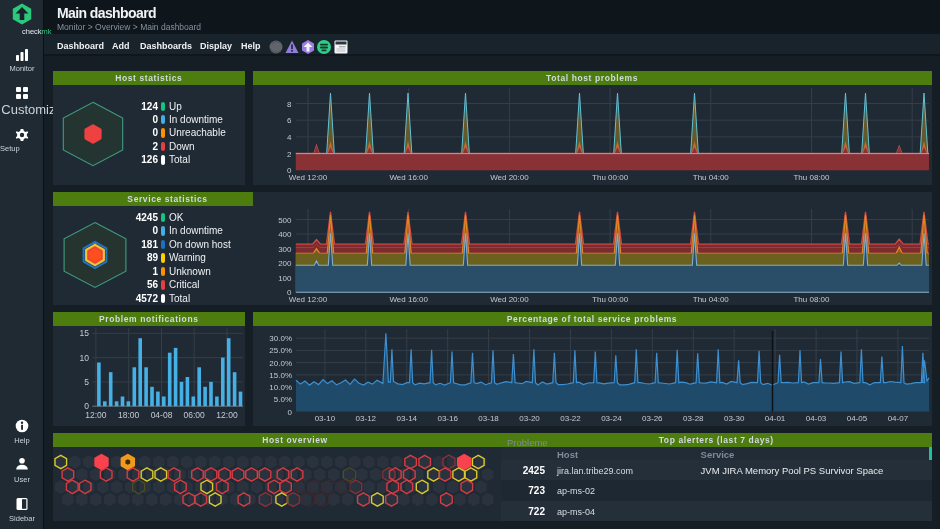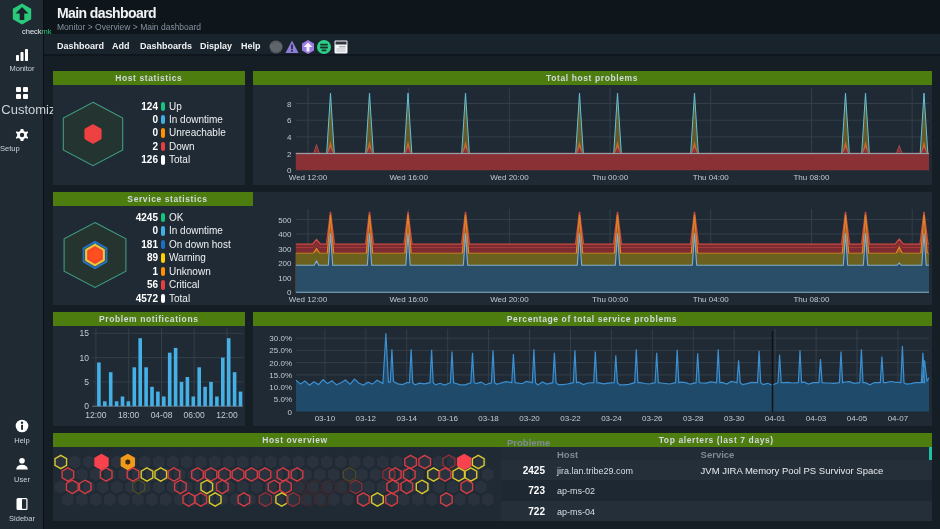--- a/index.html
+++ b/index.html
@@ -504,21 +504,21 @@
 <polygon points="310.4,45.8 316.2,49.1 316.2,55.9 310.4,59.2 304.6,55.9 304.6,49.1" fill="none" stroke="#d63c44" stroke-width="1.4"></polygon>
 <polygon points="324.4,45.8 330.2,49.1 330.2,55.9 324.4,59.2 318.6,55.9 318.6,49.1" fill="none" stroke="#d9c92c" stroke-width="1.4"></polygon>
 <polygon points="338.5,45.8 344.3,49.1 344.3,55.9 338.5,59.2 332.7,55.9 332.7,49.1" fill="none" stroke="#d63c44" stroke-width="1.4"></polygon>
 <polygon points="393.4,45.8 399.2,49.1 399.2,55.9 393.4,59.2 387.6,55.9 387.6,49.1" fill="none" stroke="#d63c44" stroke-width="1.4"></polygon>
 </svg>
     </div>
 <div class="panel" style="left:501px;top:432.5px;width:430.5px;height:88.5px;">
 <div class="ptitle">Top alerters (last 7 days)</div>
 <div class="abs" style="left:0;top:14px;width:430.5px;height:13px;background:#222c36;"></div>
 <div class="abs" style="left:428.0px;top:14px;width:2.5px;height:13px;background:#1fbf9f;"></div>
-<div class="abs" style="left:6px;top:4px;color:#7d8b99;font-size:9.5px;font-weight:bold;">Probleme</div>
+<div class="abs" style="left:6px;top:4px;color:#7d8b99;font-size:9.5px;font-weight:normal;">Probleme</div>
 <div class="abs" style="left:56px;top:16px;color:#7d8b99;font-size:9.5px;font-weight:bold;">Host</div>
 <div class="abs" style="left:199.6px;top:16px;color:#7d8b99;font-size:9.5px;font-weight:bold;">Service</div>
 <div class="abs" style="left:0;top:27.0px;width:430.5px;height:20.6px;background:#242f3a;"></div>
 <div class="abs" style="left:0;top:32.0px;width:44px;text-align:right;color:#fff;font-size:10px;font-weight:bold;">2425</div>
 <div class="abs" style="left:56px;top:33.0px;color:#d7dde3;font-size:9px;">jira.lan.tribe29.com</div>
 <div class="abs" style="left:199.6px;top:32.0px;color:#e8ebee;font-size:9.5px;">JVM JIRA Memory Pool PS Survivor Space</div>
 <div class="abs" style="left:0;top:47.6px;width:430.5px;height:20.6px;background:#1e2832;"></div>
 <div class="abs" style="left:0;top:52.6px;width:44px;text-align:right;color:#fff;font-size:10px;font-weight:bold;">723</div>
 <div class="abs" style="left:56px;top:53.6px;color:#d7dde3;font-size:9px;">ap-ms-02</div>
 <div class="abs" style="left:0;top:68.2px;width:430.5px;height:20.6px;background:#242f3a;"></div>

